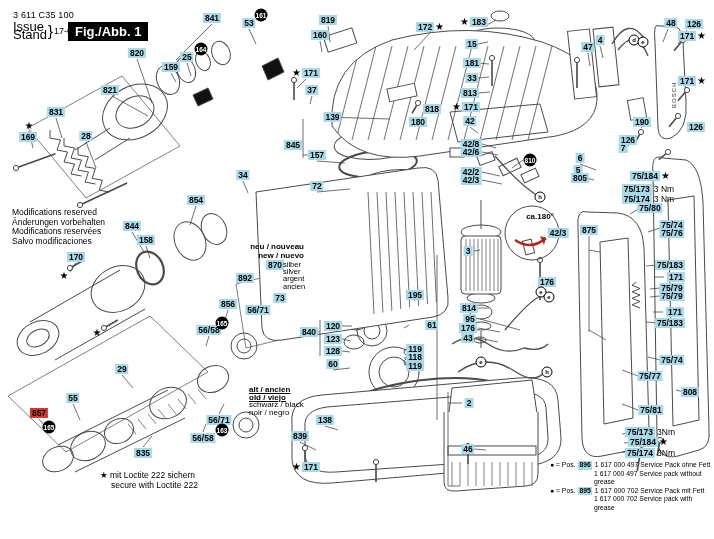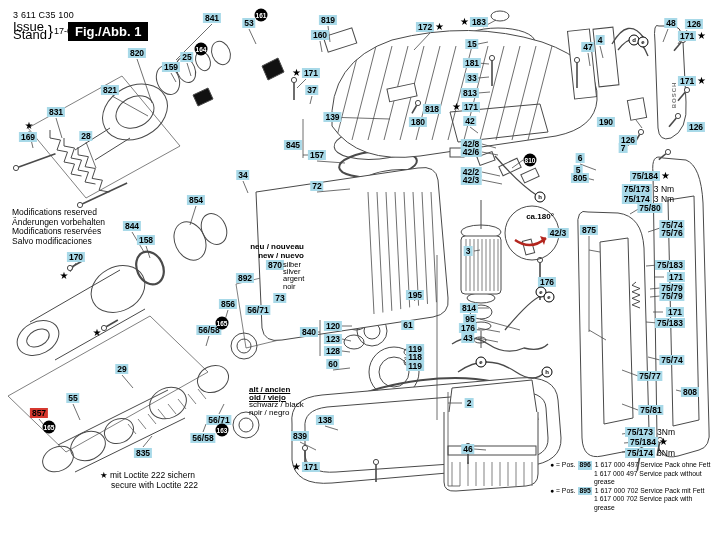--- a/index.html
+++ b/index.html
@@ -393,21 +393,21 @@
   <div id="newvar" class="noteblock">
     <div class="b">
         <div>neu / nouveau</div>
         <div>new / nuevo</div>
       </div>
   </div>
   <div id="silver" class="noteblock">
       <div>silber</div>
       <div>silver</div>
       <div>argent</div>
-      <div>noir</div>
+      <div>ancien</div>
     </div>
 
   <div id="oldvar" class="noteblock">
     <div class="b">
         <div>alt / ancien</div>
         <div>old / viejo</div>
       </div>
     <div class="n">
         <div>schwarz / black</div>
         <div>noir / negro</div>
@@ -536,21 +536,21 @@
       </div>
       <div class="lbl" style="left: 309px; top: 332px;">
         <span class="box">840</span>
       </div>
       <div class="lbl" style="left: 333px; top: 339px;">
         <span class="box">123</span>
       </div>
       <div class="lbl" style="left: 333px; top: 351px;">
         <span class="box">128</span>
       </div>
-      <div class="lbl" style="left: 408px; top: 325px;">
+      <div class="lbl" style="left: 432px; top: 325px;">
         <span class="box">61</span>
       </div>
       <div class="lbl" style="left: 415px; top: 349px;">
         <span class="box">119</span>
       </div>
       <div class="lbl" style="left: 415px; top: 357px;">
         <span class="box">118</span>
       </div>
       <div class="lbl" style="left: 415px; top: 366px;">
         <span class="box">119</span>
@@ -655,21 +655,21 @@
         <span class="box">126</span>
       </div>
       <div class="lbl" style="left: 692px; top: 36px;">
         <span class="box">171</span>
         <span class="st">★</span>
       </div>
       <div class="lbl" style="left: 692px; top: 81px;">
         <span class="box">171</span>
         <span class="st">★</span>
       </div>
-      <div class="lbl" style="left: 606px; top: 122px; align-items: center;">
+      <div class="lbl" style="left: 642px; top: 122px; align-items: center;">
         <span class="box">190</span>
       </div>
       <div class="lbl" style="left: 696px; top: 127px;">
         <span class="box">126</span>
       </div>
       <div class="lbl" style="left: 628px; top: 140px;">
         <span class="box">126</span>
       </div>
       <div class="lbl" style="left: 623px; top: 148px;">
         <span class="box">7</span>

